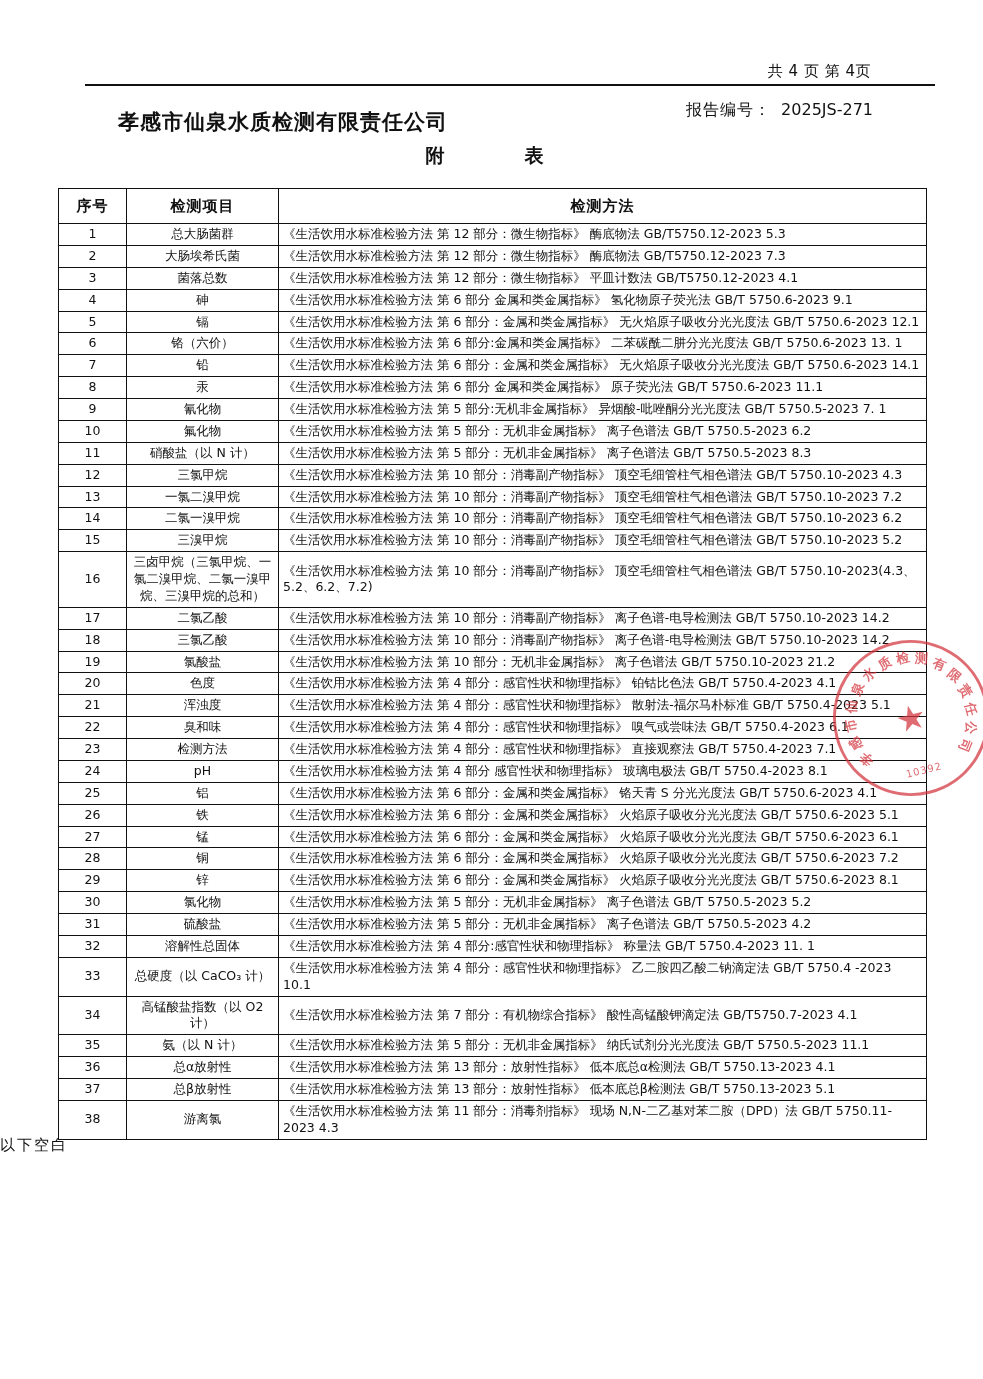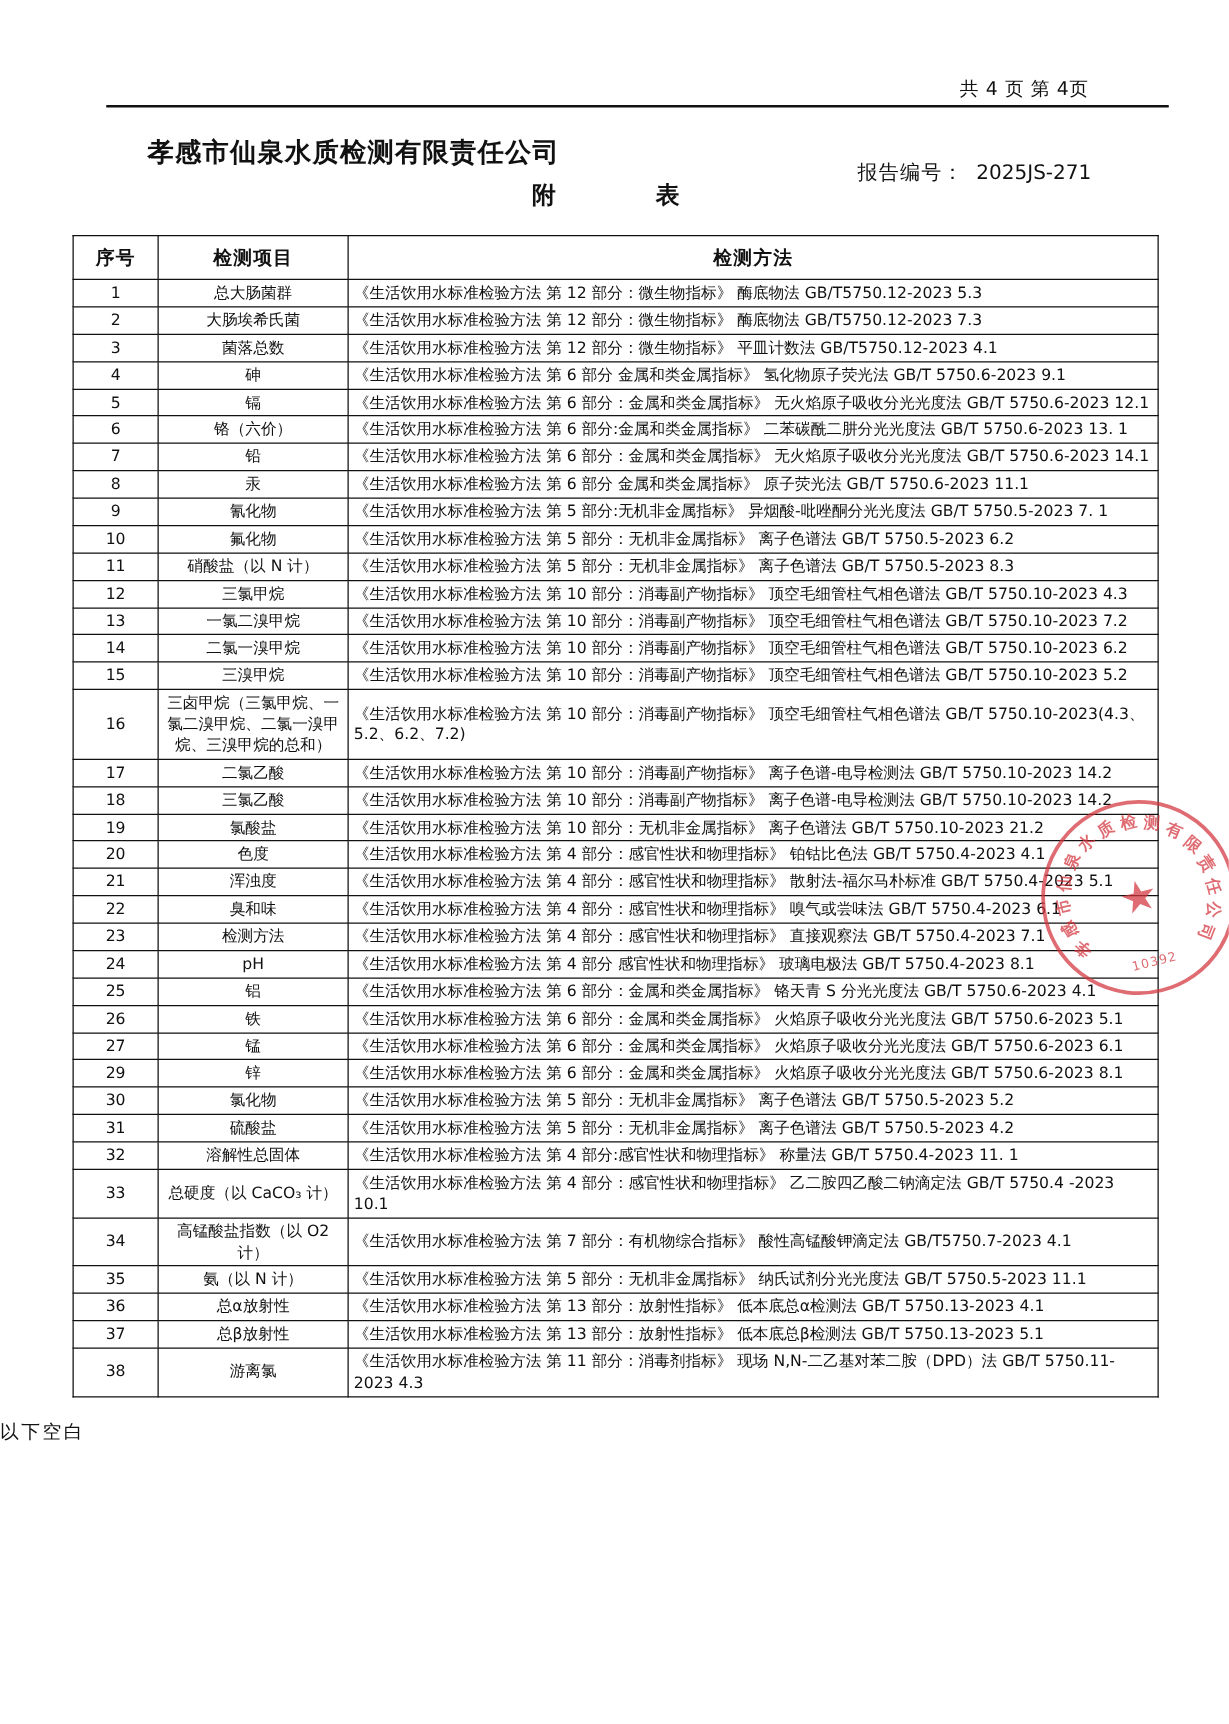--- a/index.html
+++ b/index.html
@@ -46,21 +46,20 @@
     font-weight: bold;
     letter-spacing: 1px;
     white-space: nowrap;
   }
   .report-no {
     position: absolute;
     right: 50px;
     top: 12px;
     font-size: 16px;
     white-space: nowrap;
-    margin-top: 28px;
   }
   .report-no .label { letter-spacing: 1px; }
   .report-no .value { margin-left: 10px; }
   .rule {
     position: absolute;
     left: 85px;
     right: 48px;
     top: 84px;
     height: 2px;
     background: #111;
@@ -332,20 +331,25 @@
         </tr>
         <tr>
           <td class="no">26</td>
           <td class="item">铁</td>
           <td class="method">《生活饮用水标准检验方法  第 6 部分：金属和类金属指标》    火焰原子吸收分光光度法  GB/T 5750.6-2023 5.1</td>
         </tr>
         <tr>
           <td class="no">27</td>
           <td class="item">锰</td>
           <td class="method">《生活饮用水标准检验方法  第 6 部分：金属和类金属指标》    火焰原子吸收分光光度法  GB/T 5750.6-2023 6.1</td>
+        </tr>
+        <tr>
+          <td class="no">28</td>
+          <td class="item">铜</td>
+          <td class="method">《生活饮用水标准检验方法  第 6 部分：金属和类金属指标》    火焰原子吸收分光光度法  GB/T 5750.6-2023 7.2</td>
         </tr>
         <tr>
           <td class="no">29</td>
           <td class="item">锌</td>
           <td class="method">《生活饮用水标准检验方法  第 6 部分：金属和类金属指标》    火焰原子吸收分光光度法  GB/T 5750.6-2023 8.1</td>
         </tr>
         <tr>
           <td class="no">30</td>
           <td class="item">氯化物</td>
           <td class="method">《生活饮用水标准检验方法  第 5 部分：无机非金属指标》    离子色谱法  GB/T 5750.5-2023 5.2</td>

